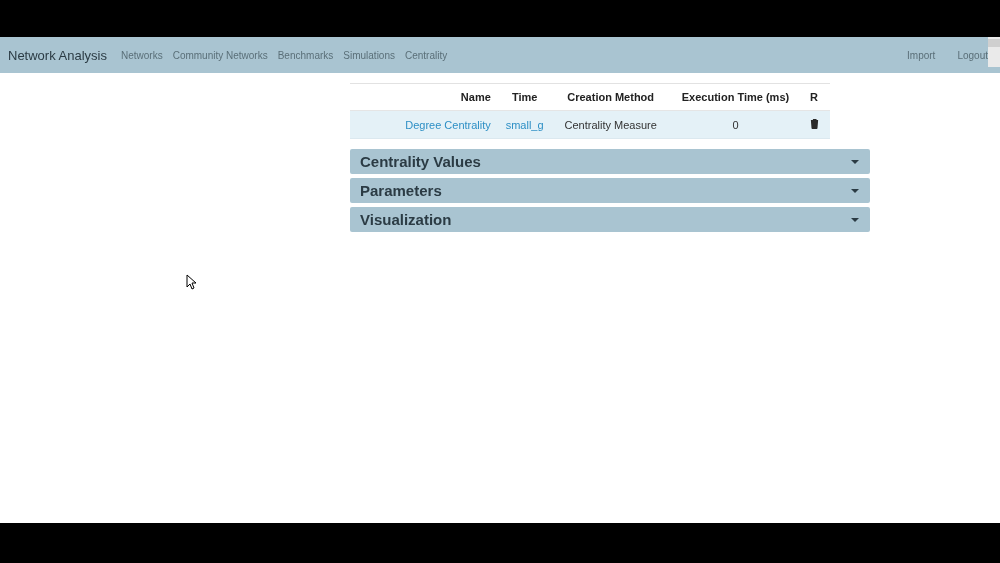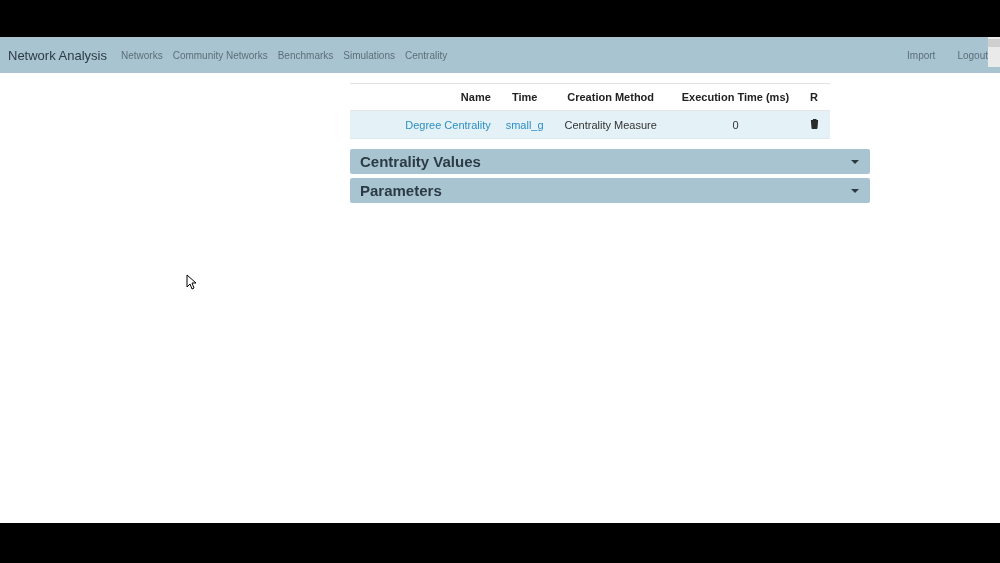--- a/index.html
+++ b/index.html
@@ -176,20 +176,28 @@
       </span>
     </div>
     <div class="accordion">
       <span>Parameters</span>
       <span class="chev">
         <svg viewBox="0 0 10 10">
             <path d="M1 3l4 4 4-4z"></path>
           </svg>
       </span>
     </div>
+    <div class="accordion">
+      <span>Visualization</span>
+      <span class="chev">
+        <svg viewBox="0 0 10 10">
+            <path d="M1 3l4 4 4-4z"></path>
+          </svg>
+      </span>
+    </div>
   </div>
 
 </div>
 
 <div class="scrollbar-area">
   <div class="scrollbar-thumb"></div>
 </div>
 
 <div class="cursor-ptr">
   <svg viewBox="0 0 12 16">

